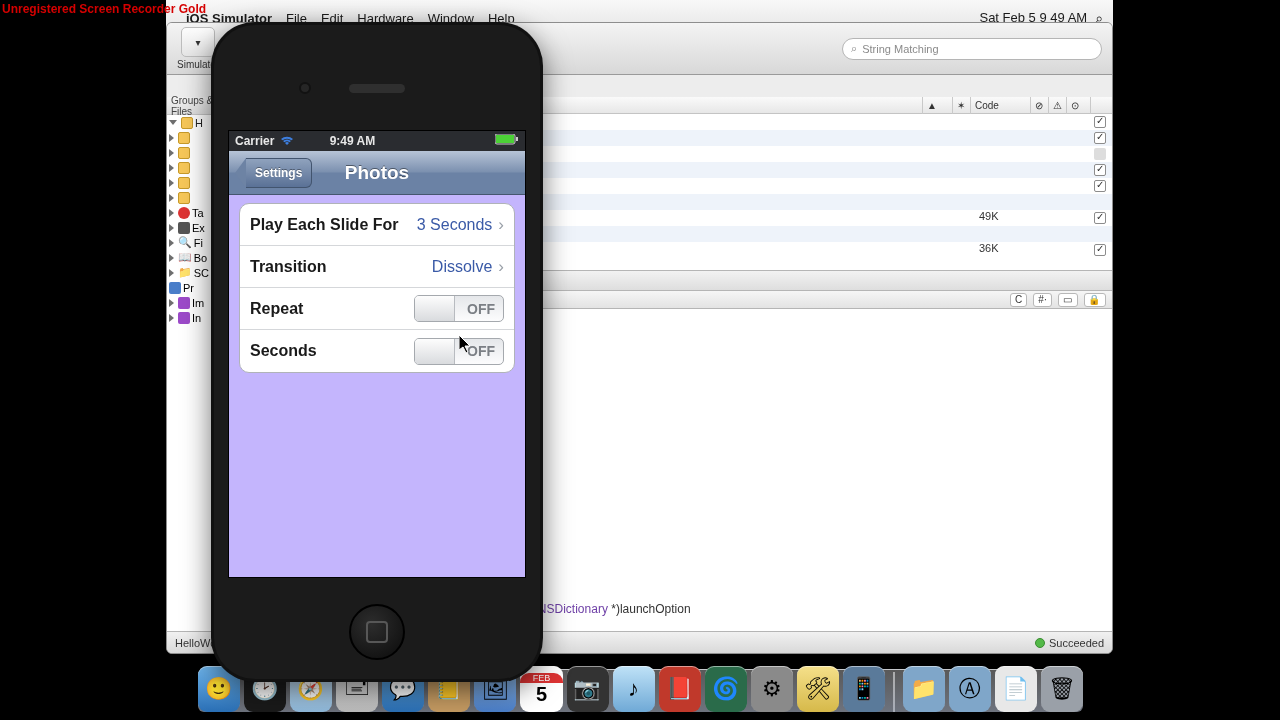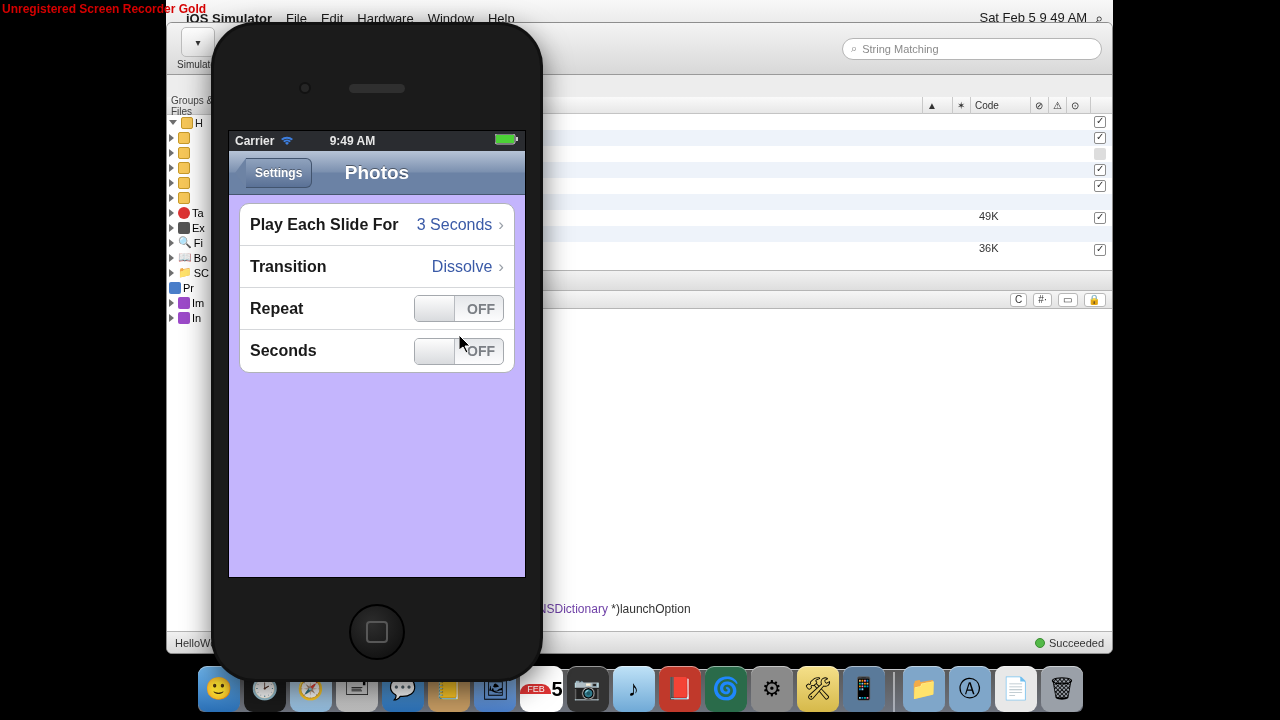--- a/index.html
+++ b/index.html
@@ -373,21 +373,21 @@
   </svg>
 
 <div id="dock">
   <div class="di" style="background:linear-gradient(#6fb7ef,#2a6fb5)">🙂</div>
   <div class="di" style="background:#1a1a1a">🕑</div>
   <div class="di" style="background:linear-gradient(#cfe6f7,#8fb9db)">🧭</div>
   <div class="di" style="background:linear-gradient(#eaeaea,#bcbcbc)">🖃</div>
   <div class="di" style="background:linear-gradient(#6fb7ef,#2a6fb5)">💬</div>
   <div class="di" style="background:#c59b62">📒</div>
   <div class="di" style="background:linear-gradient(#9cc6ef,#4a7ec9)">🖼</div>
-  <div class="di" style="background:#fff;font-size:9px">
+  <div class="di" style="background:#fff;flex-direction:column;font-size:9px">
       <div style="background:#d33;color:#fff;width:100%;text-align:center;border-radius:9px 9px 0 0">FEB</div>
       <div style="font-size:20px;font-weight:bold">5</div>
     </div>
   <div class="di" style="background:#333">📷</div>
   <div class="di" style="background:linear-gradient(#bfe2f7,#6fa9d6)">♪</div>
   <div class="di" style="background:#c0392b">📕</div>
   <div class="di" style="background:#2a6b4a">🌀</div>
   <div class="di" style="background:#8a8a8a">⚙</div>
   <div class="di" style="background:linear-gradient(#f5e08a,#d6b94a)">🛠</div>
   <div class="di" style="background:#5a7a9a">📱</div>

